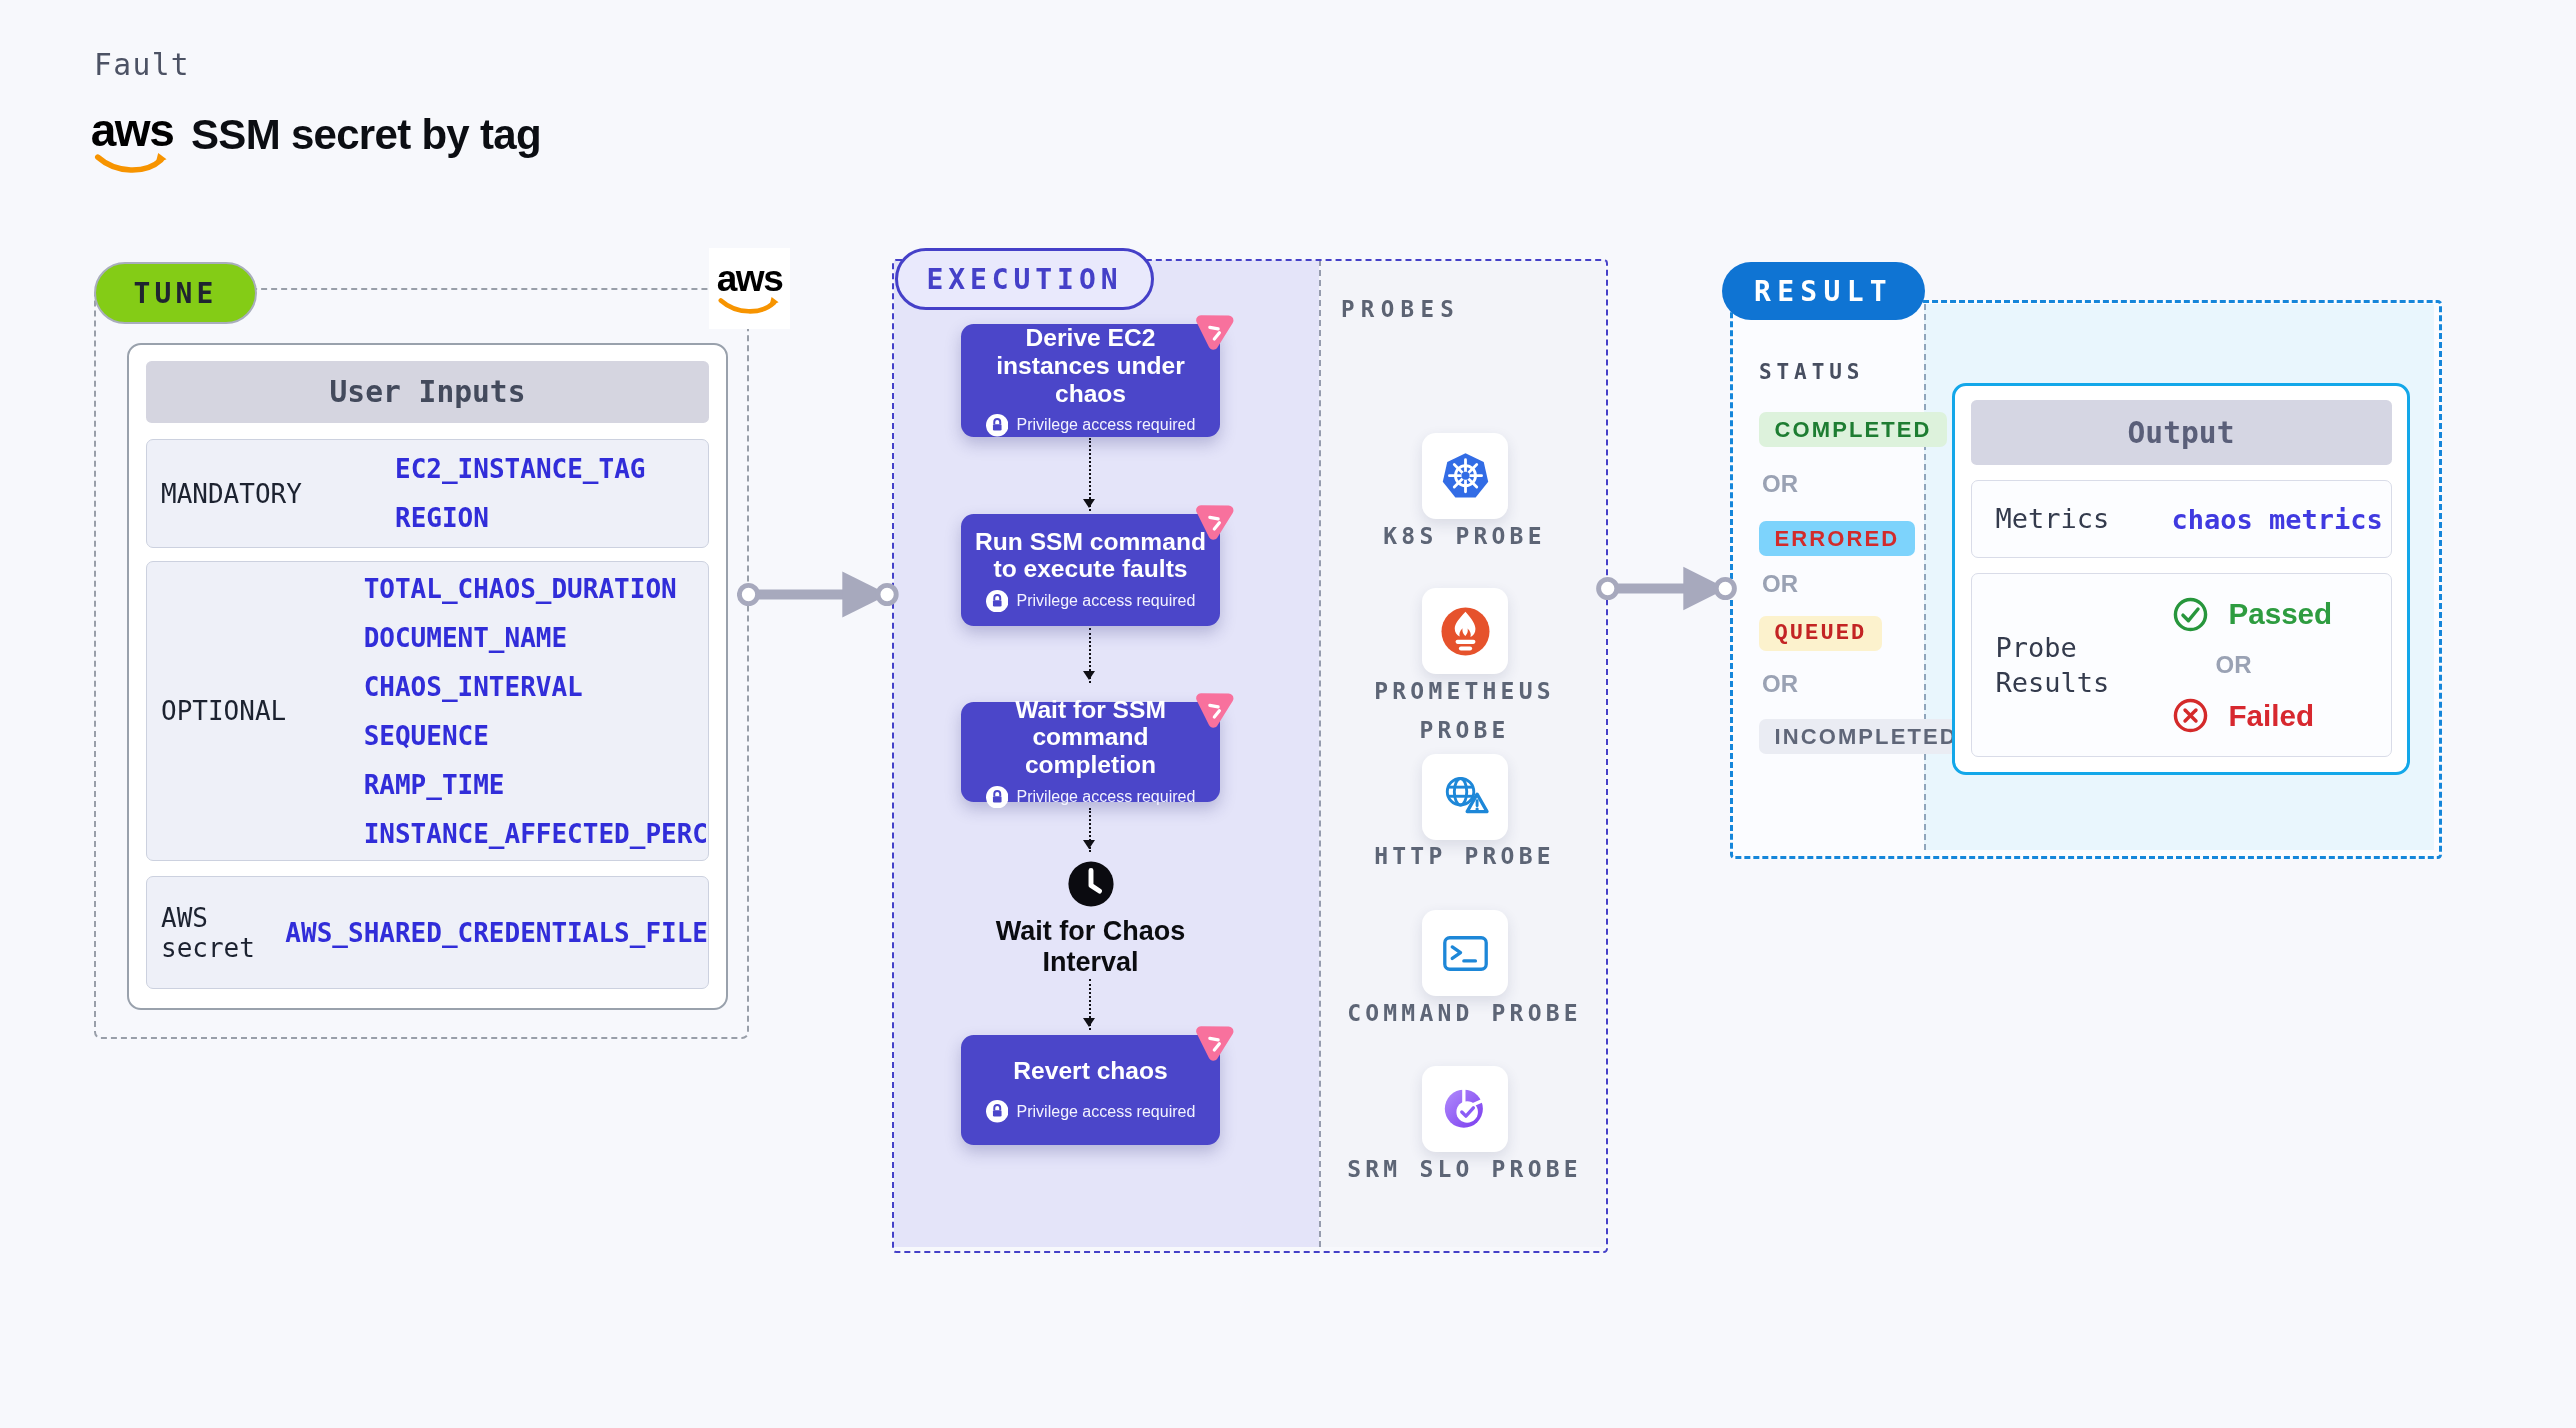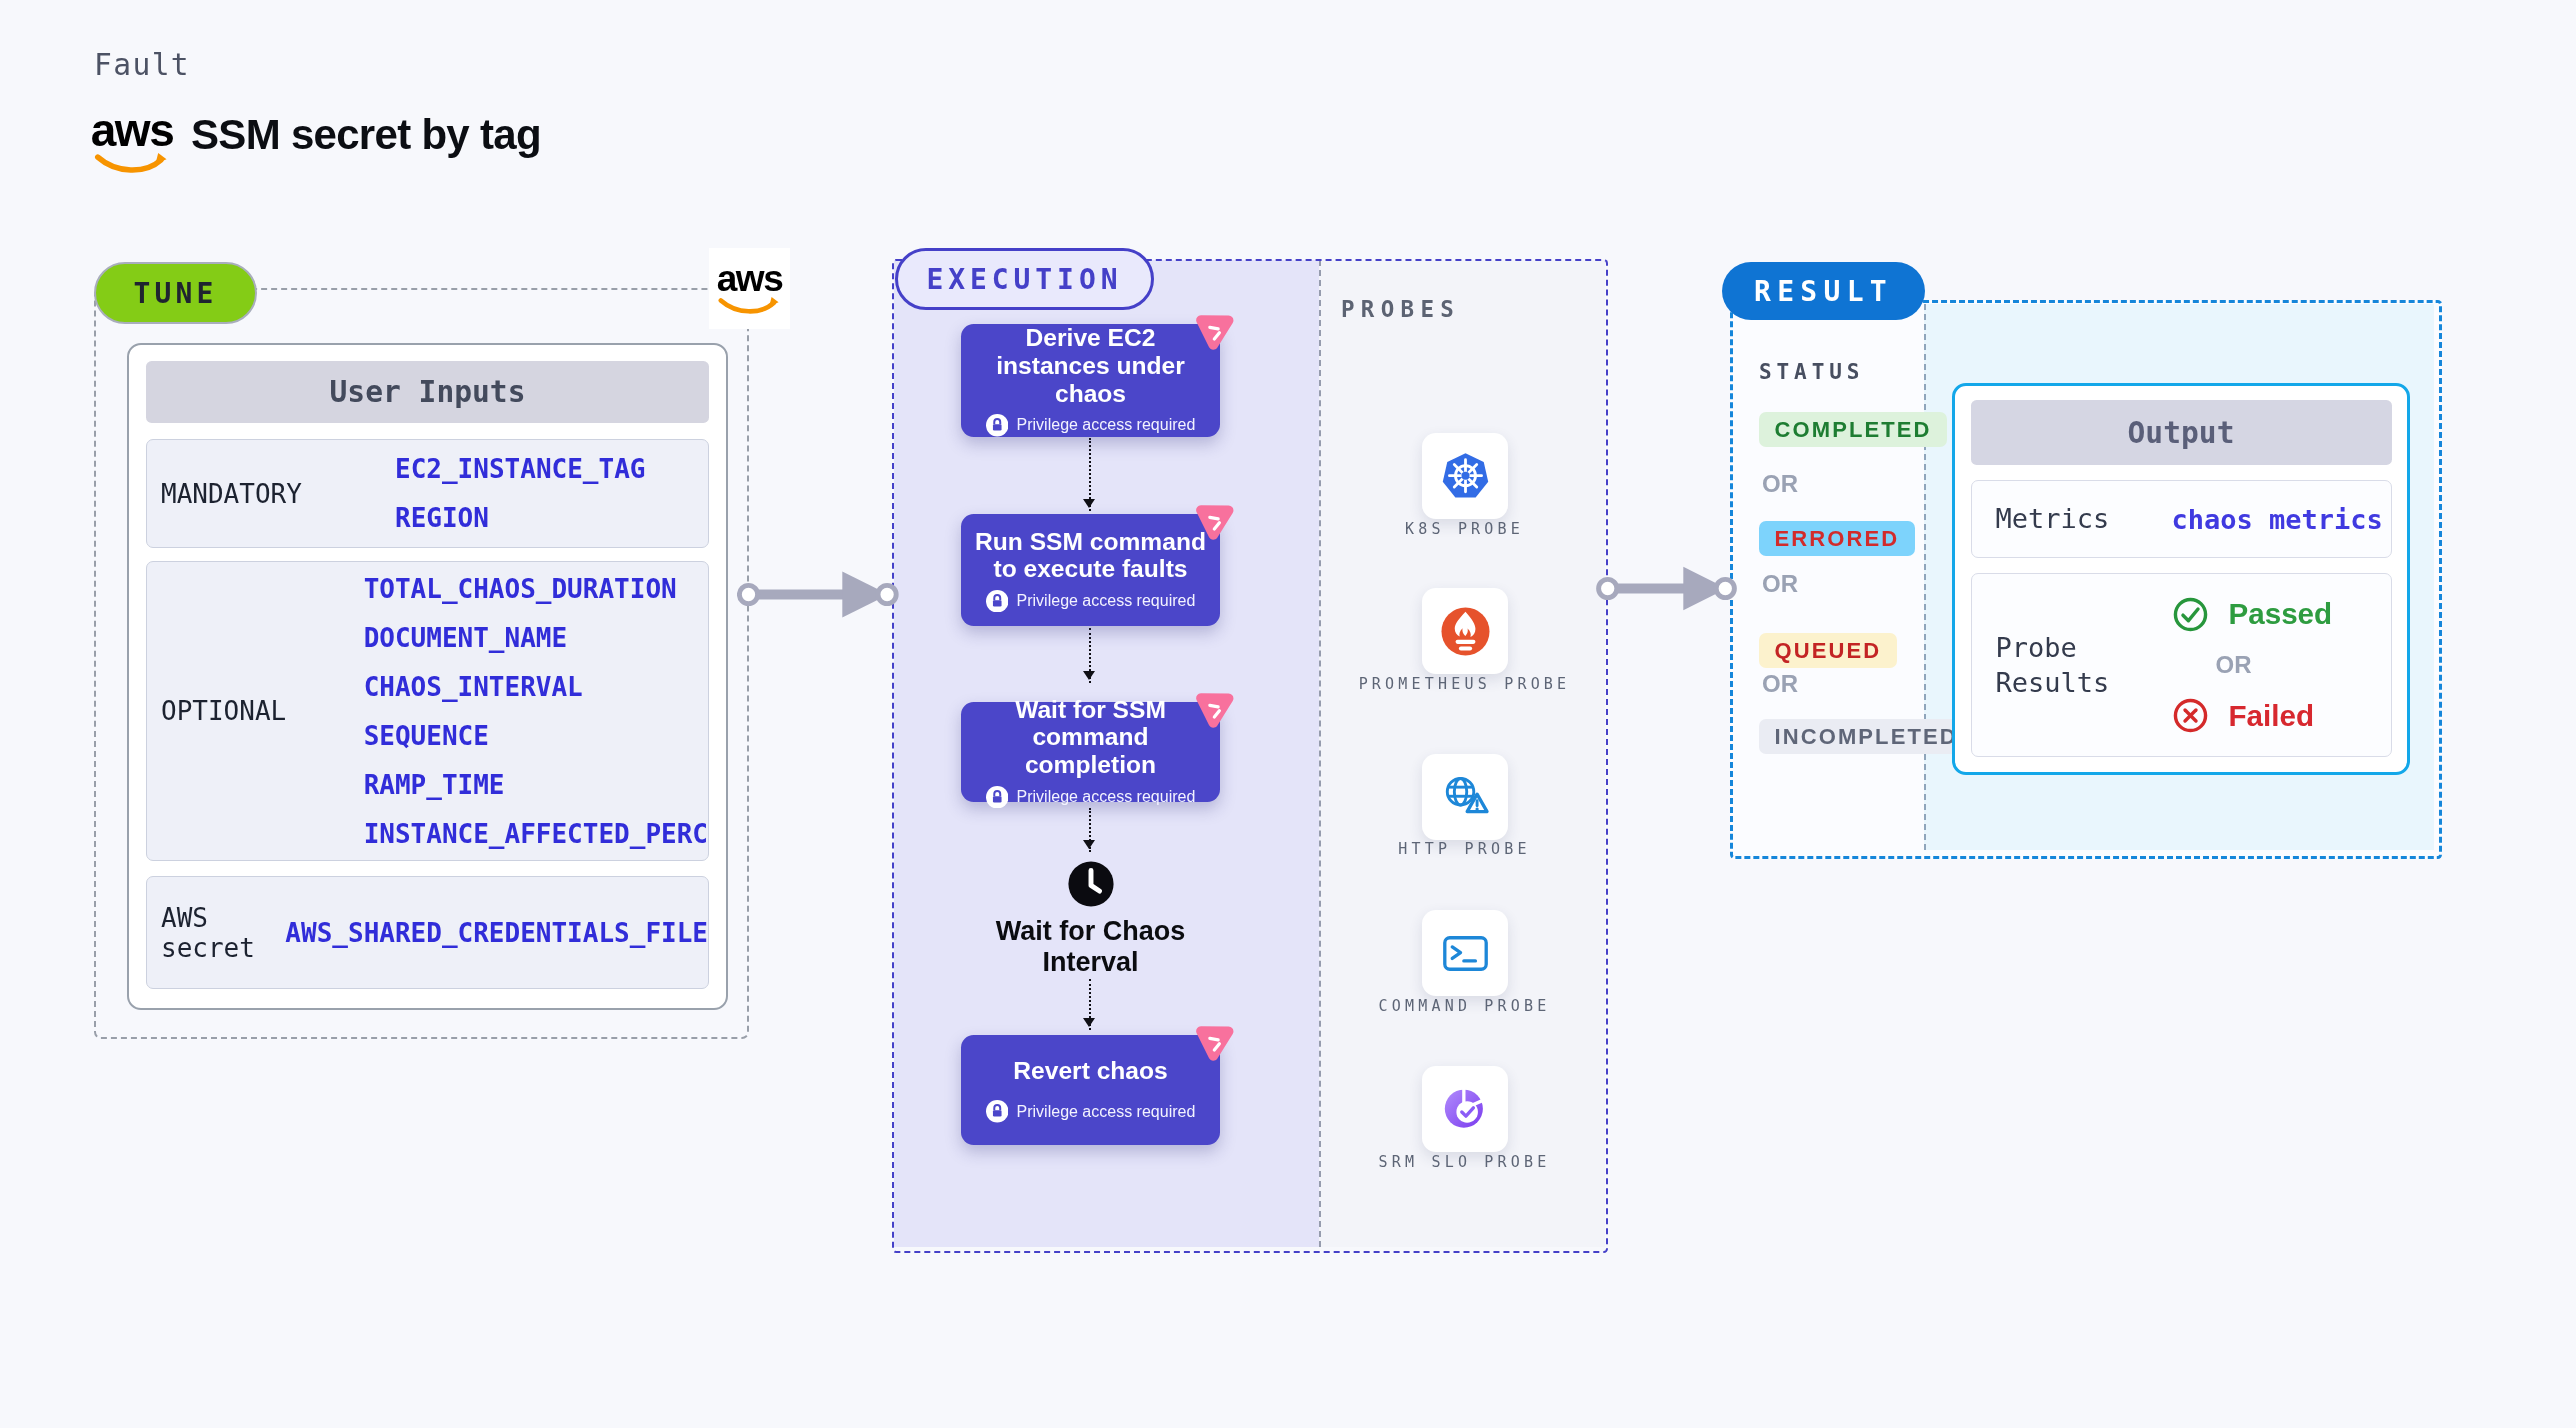--- a/index.html
+++ b/index.html
@@ -49,21 +49,21 @@
   .chaos-badge{position:absolute; right:-15.5px; top:-15.5px; width:42px; height:42px; transform:rotate(-6deg);}
   .vconn{position:absolute; width:0; border-left:2.8px dotted #101016;}
   .vconn::after{content:""; position:absolute; left:-7.7px; bottom:-2.8px; border:6.3px solid transparent; border-top:9.9px solid #101016;}
   .clock-wrap{left:1067px; top:860px; width:48px; height:48px;}
   .wait-text{left:992px; top:916px; width:197px; text-align:center; font-weight:700; font-size:27px; line-height:1.15; color:#0b0c10;}
 
   
   .probes-title{left:1341px; top:296px; font-size:22.5px; font-weight:700; letter-spacing:6.3px; color:#5c6373;}
   .probe-card{left:1422px; width:86px; height:86px; background:#ffffff; border-radius:14px;
     box-shadow:0 5.6px 14px rgba(40,50,90,.12); display:flex; align-items:center; justify-content:center;}
-  .probe-label{left:1338px; width:253px; text-align:center; font-size:15px; font-weight:400; letter-spacing:4.2px; line-height:1.7; color:#5d6576;}
+  .probe-label{left:1338px; width:253px; text-align:center; font-size:23px; font-weight:700; letter-spacing:4.2px; line-height:1.7; color:#5d6576;}
 
   
   .result-box{left:1730px; top:300px; width:706px; height:553px; border:3.5px dashed #1586da; border-radius:4.2px; background:#fbfcff;}
   .result-cyan{left:1924px; top:304px; width:508px; height:546px; background:#e9f6fd; border-left:2.1px dashed #8fa5bb;}
   .status-title{left:1759px; top:360px; font-size:21px; font-weight:700; letter-spacing:4.9px; color:#474e60;}
   .badge{position:absolute; left:1759px; height:35px; padding:0 15.5px; border-radius:7px; display:flex; align-items:center;
     font-family:"Liberation Sans","DejaVu Sans",sans-serif; font-weight:700; font-size:22px; letter-spacing:2.1px;}
   .st-completed{color:#1e7d32; background:#ddf2dc;}
   .st-errored{color:#d22b2b; background:#7dd3fc;}
   .st-queued{color:#c32424; background:#fcf2cd;}
@@ -291,21 +291,21 @@
 
   <div class="abs result-box"></div>
   <div class="abs result-cyan"></div>
   <div class="abs pill pill-result">RESULT</div>
 
   <div class="abs status-title">STATUS</div>
   <div class="badge st-completed" style="top:412px;">COMPLETED</div>
   <div class="or-label" style="left:1762px; top:470px;">OR</div>
   <div class="badge st-errored" style="top:521px;">ERRORED</div>
   <div class="or-label" style="left:1762px; top:570px;">OR</div>
-  <div class="badge st-queued" style="top:633px;">QUEUED</div>
+  <div class="badge st-queued" style="top:616px;font-family:Liberation Mono, monospace;">QUEUED</div>
   <div class="or-label" style="left:1762px; top:670px;">OR</div>
   <div class="badge st-incompleted" style="top:719px;">INCOMPLETED</div>
 
   <div class="abs output-card">
     <div class="output-header">Output</div>
     <div class="output-row" style="top:94px; height:76px;">
       <div class="o-label">Metrics</div>
       <div class="metrics-value">chaos metrics</div>
     </div>
     <div class="output-row" style="top:187px; height:182px;">

